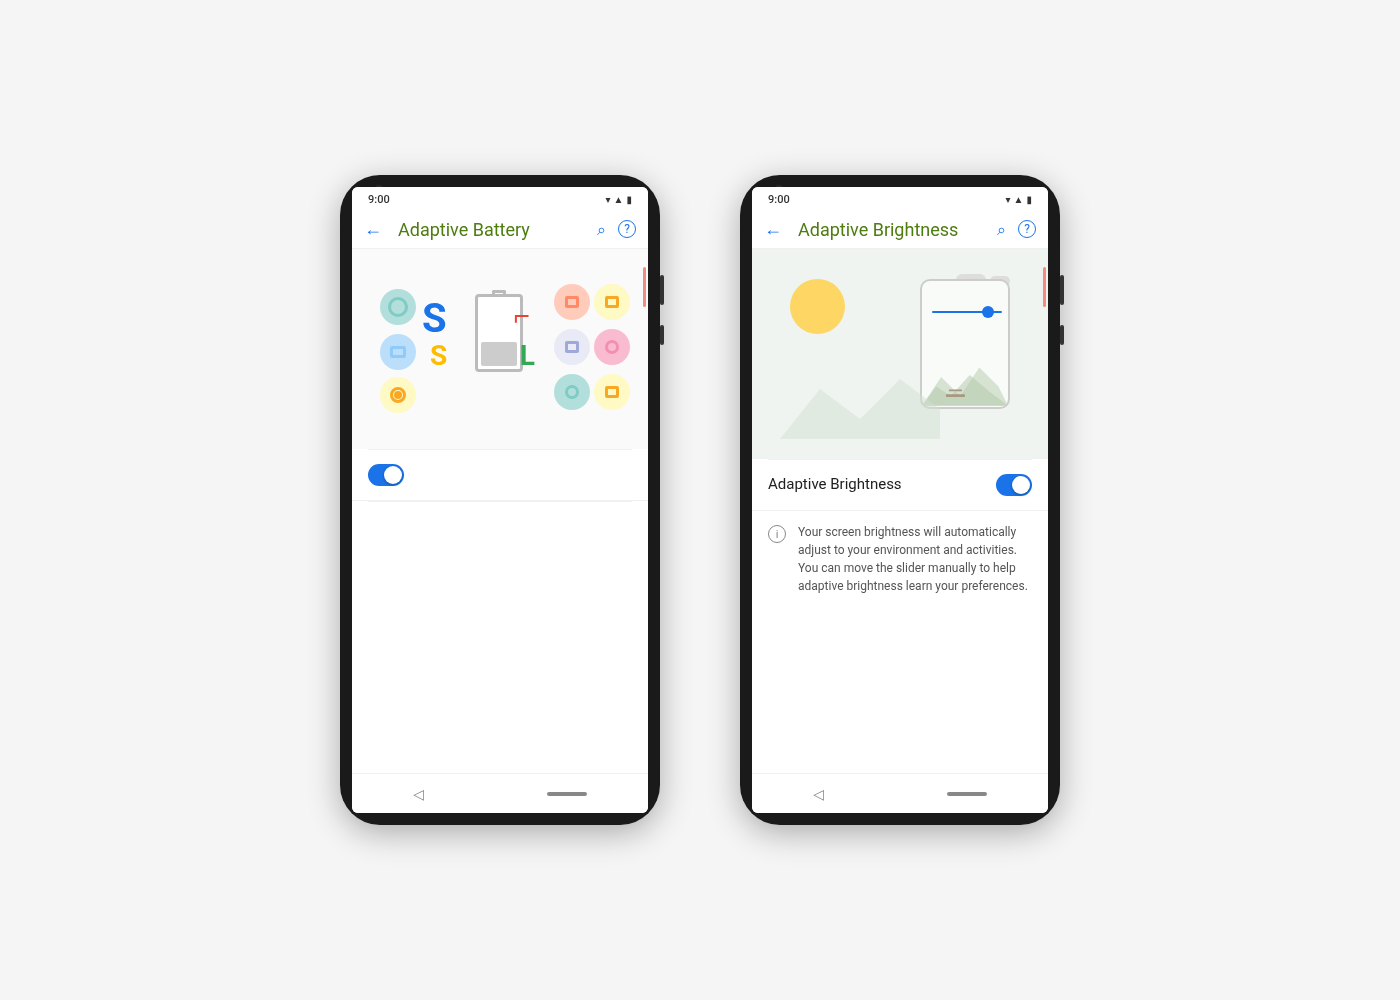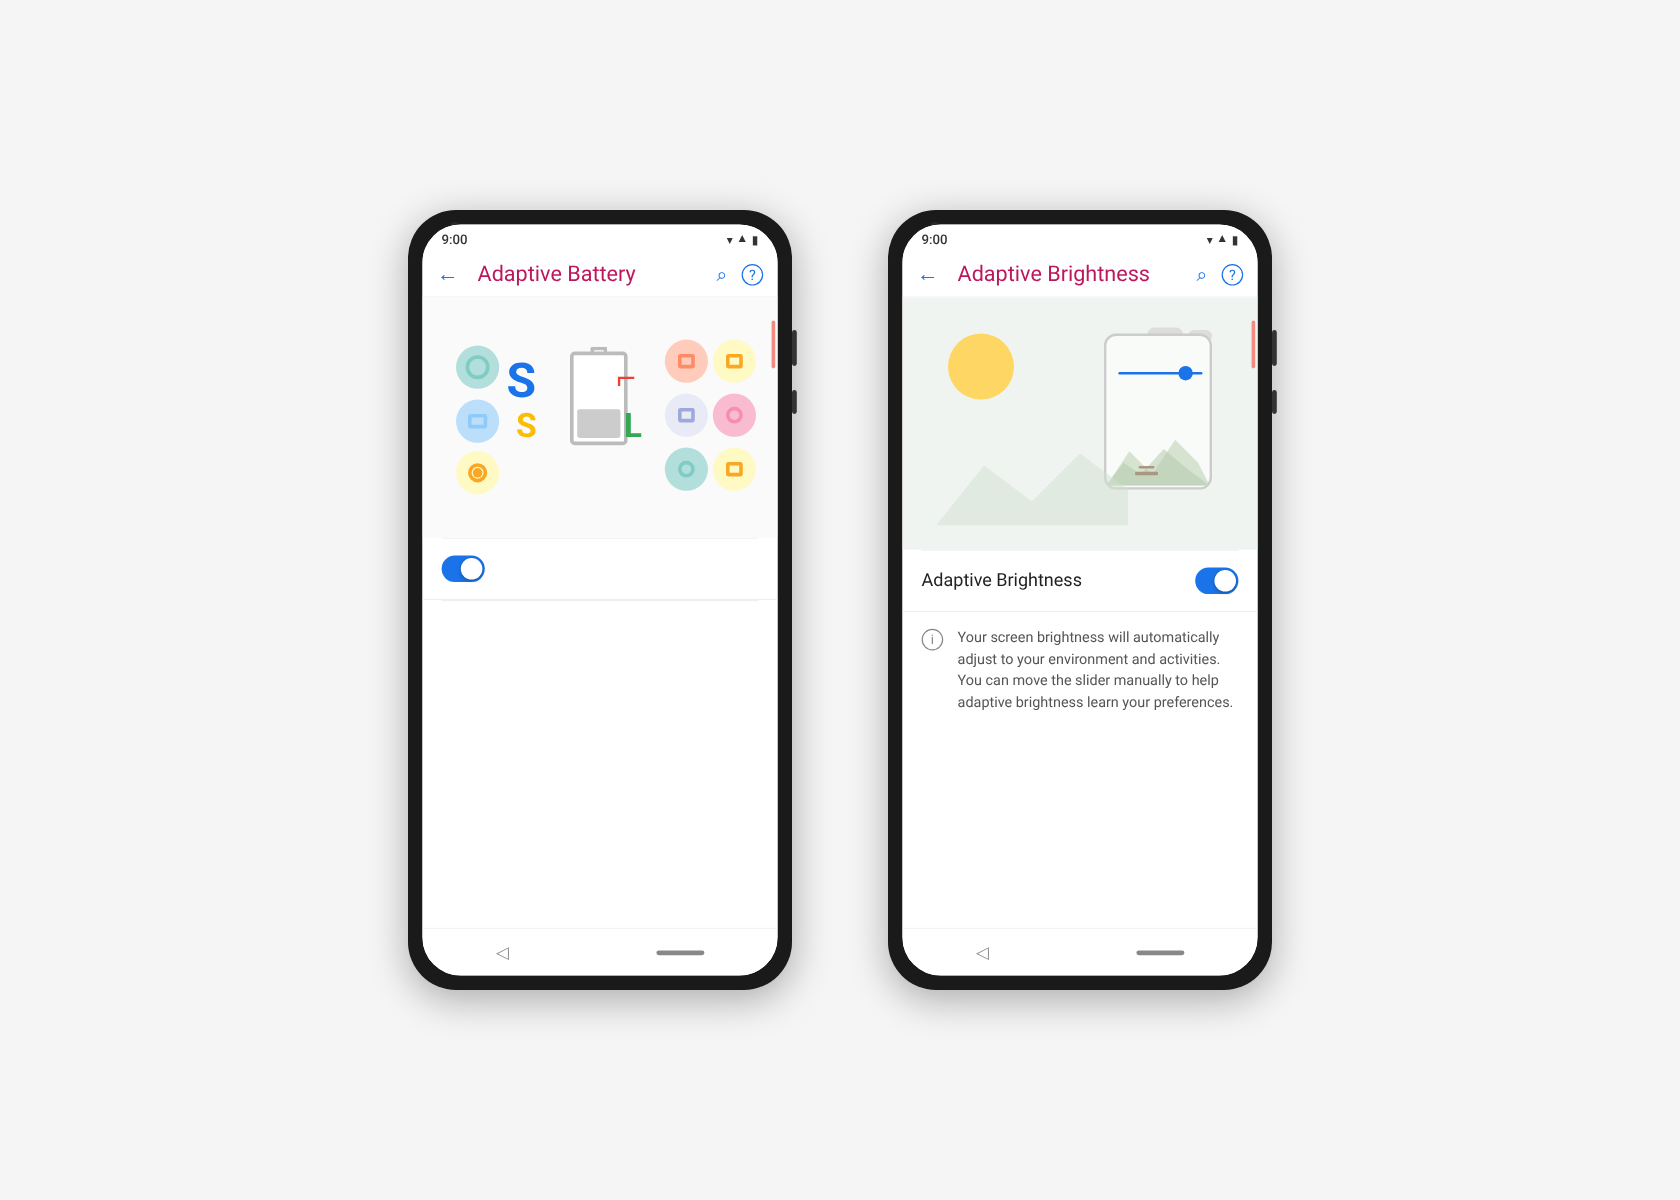--- a/index.html
+++ b/index.html
@@ -27,21 +27,21 @@
       border-radius: 40px;
       padding: 12px;
       position: relative;
       box-shadow: 0 8px 32px rgba(0,0,0,0.3);
     }
 
     .phone-inner {
       width: 100%;
       height: 100%;
       background: #fff;
-      border-radius: 32px;
+      border-radius: 6px;
       overflow: hidden;
       display: flex;
       flex-direction: column;
       position: relative;
     }
 
     
     .phone-top-bar {
       display: flex;
       justify-content: space-between;
@@ -82,21 +82,21 @@
       color: #1a73e8;
       font-size: 18px;
       margin-right: 16px;
       cursor: pointer;
     }
 
     .app-bar-title {
       flex: 1;
       font-size: 18px;
       font-weight: 400;
-      color: #be185d;
+      color: #4d7c0f;
     }
 
     .app-bar-actions {
       display: flex;
       gap: 12px;
       align-items: center;
     }
 
     .app-bar-icon {
       color: #1a73e8;

